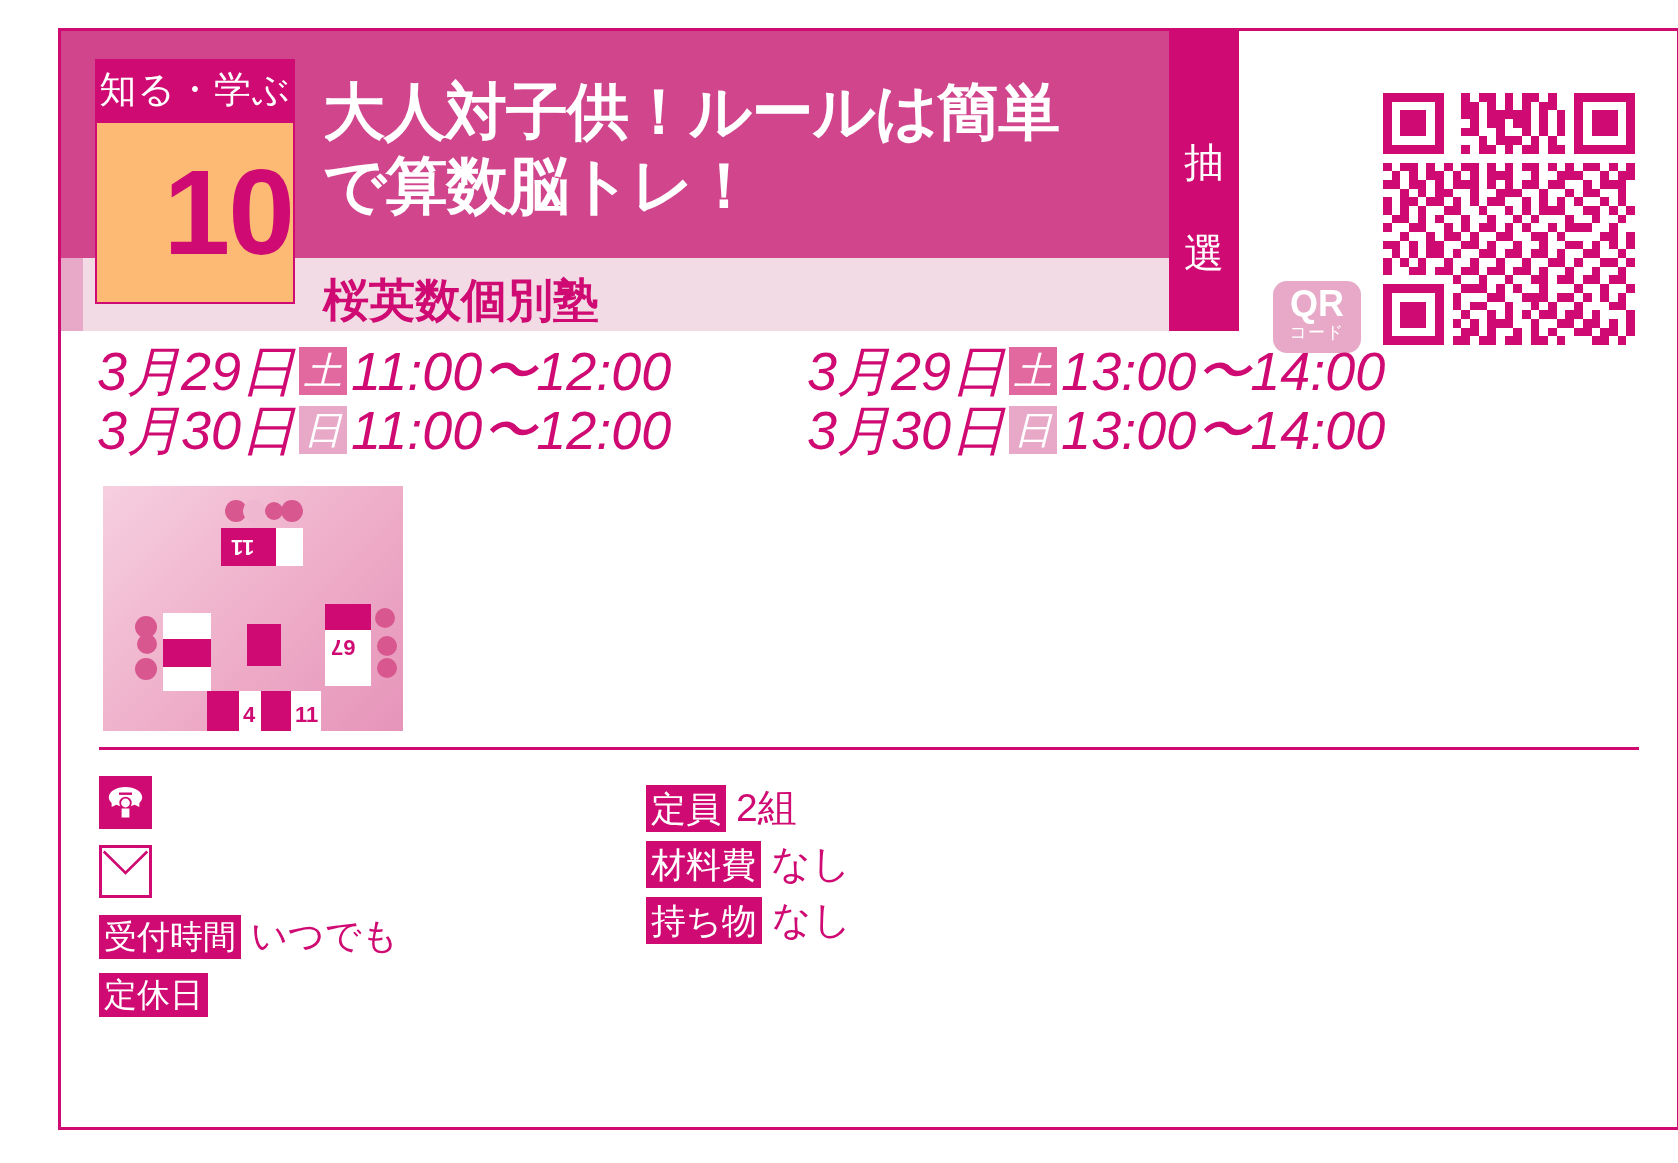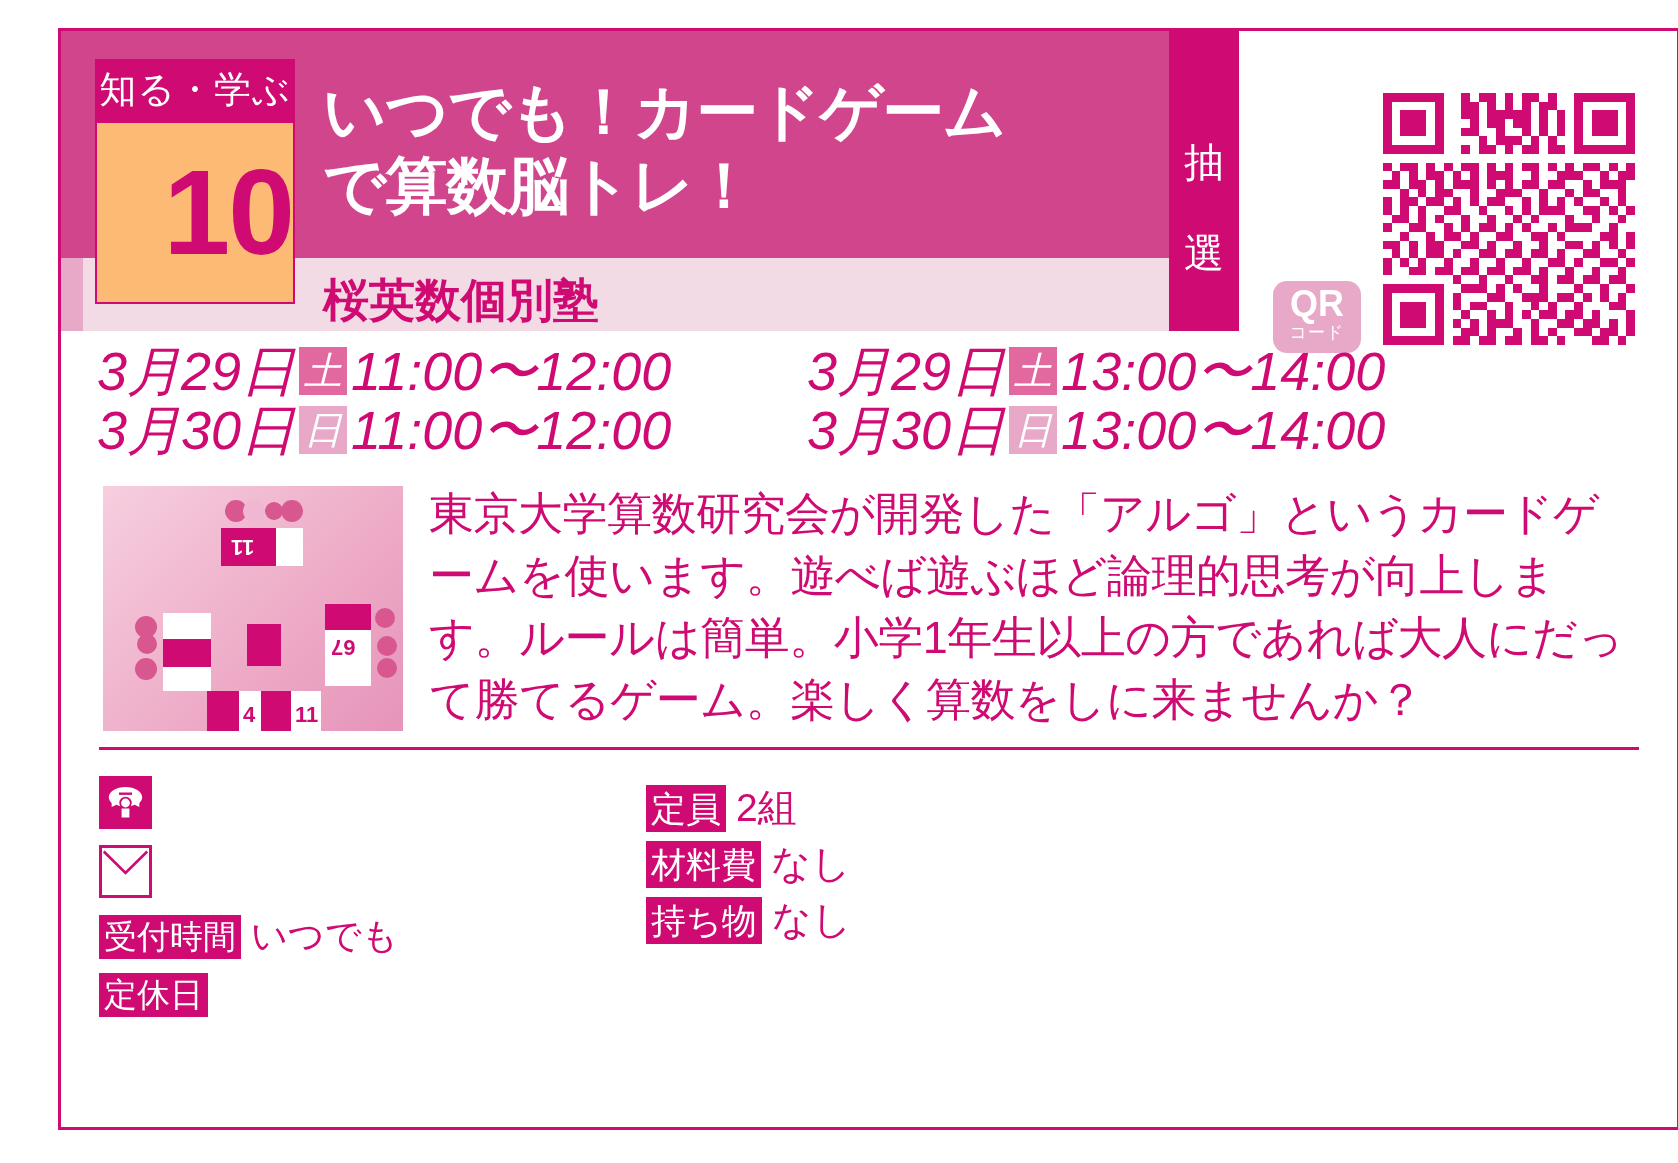--- a/index.html
+++ b/index.html
@@ -302,21 +302,21 @@
     <div class="header-bg-low"></div>
     <div class="header-leftstripe"></div>
     <div class="header-leftstripe-low"></div>
 
     <div class="cat-block">
       <div class="cat-badge">知る・学ぶ</div>
       <div class="day-box">10</div>
     </div>
 
     <div class="title-wrap">
-      <div class="title-line">いつでも！カードゲーム</div>
+      <div class="title-line">大人対子供！ルールは簡単</div>
       <div class="title-line">で算数脳トレ！</div>
     </div>
     <div class="subtitle">桜英数個別塾</div>
 
     <div class="lottery">
       <span>抽</span>
       <span>選</span>
     </div>
 
     <div class="qr-tag">
@@ -607,21 +607,20 @@
     <div class="pc dot" style="left:274px;top:150px;width:20px;height:20px;"></div>
     <div class="pc dot" style="left:274px;top:172px;width:20px;height:20px;"></div>
 
     <div class="pc card-w" style="left:104px;top:205px;width:114px;height:44px;"></div>
     <div class="pc card-m" style="left:104px;top:205px;width:32px;height:44px;"></div>
     <div class="pcnum" style="left:140px;top:216px;">4</div>
     <div class="pc card-m" style="left:158px;top:205px;width:30px;height:44px;"></div>
     <div class="pcnum" style="left:192px;top:216px;">11</div>
   </div>
 
-  <div class="desc">東京大学算数研究会が開発した「アルゴ」というカードゲームを使います。遊べば遊ぶほど論理的思考が向上します。ルールは簡単。小学1年生以上の方であれば大人にだって勝てるゲーム。楽しく算数をしに来ませんか？</div>
 
   <div class="divider"></div>
 
   <div class="foot-left">
     <div class="icon-box tel-box">
       <svg viewBox="0 0 53 53" width="53" height="53">
         <path fill="#ffffff" d="M26.5 11c-9.2 0-16.7 4.6-16.7 10.3 0 2.1 1 4 2.8 5.6l.1 4.1 4.6-2.3c2.6 1.2 5.7 1.9 9.2 1.9s6.6-.7 9.2-1.9l4.6 2.3.1-4.1c1.8-1.6 2.8-3.5 2.8-5.6C43.2 15.6 35.7 11 26.5 11z"></path>
         <rect x="20" y="16.5" width="13" height="2.4" fill="#cf0a72"></rect>
         <circle cx="26.5" cy="27" r="6.2" fill="#cf0a72"></circle>
         <circle cx="26.5" cy="27" r="4.4" fill="#ffffff"></circle>

